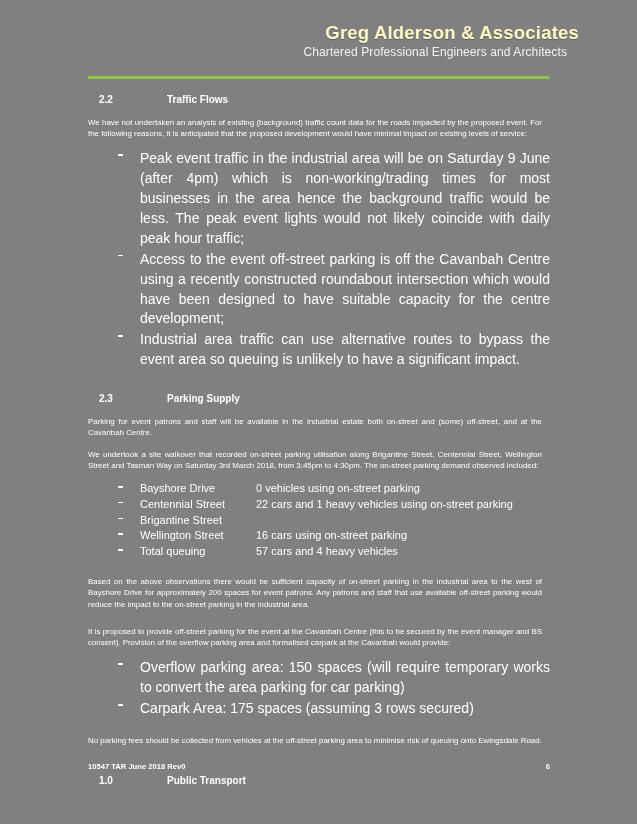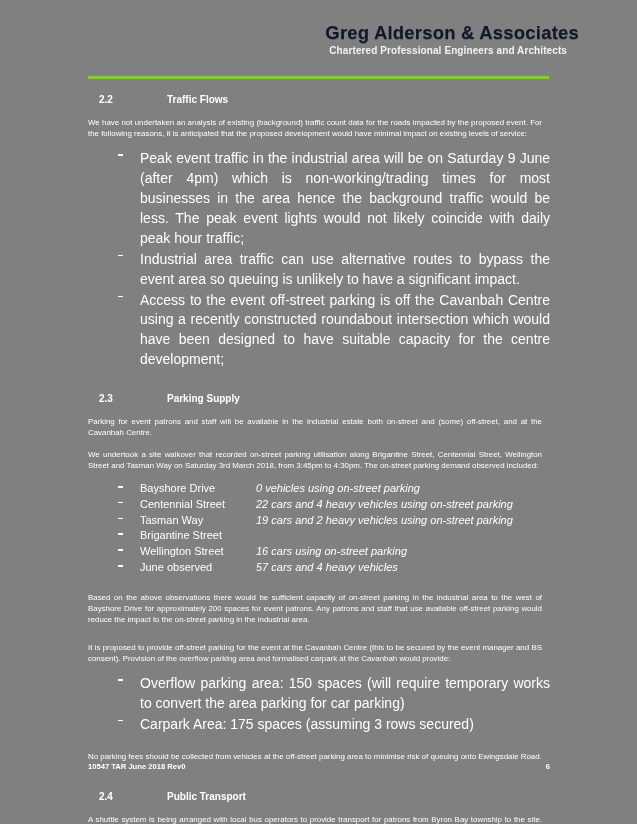--- a/index.html
+++ b/index.html
@@ -31,26 +31,26 @@
     width: 637px;
     text-align: right;
     padding-right: 58px;
     box-sizing: border-box;
   }
   .company-name {
     font-size: 18.5px;
     font-weight: bold;
     letter-spacing: 0.2px;
     line-height: 1.15;
-    color: #0f172a;
+    color: #fef9c3;
     text-shadow: 0 1px 0 rgba(0,0,0,0.25);
   }
   .company-tagline {
-    font-size: 10px;
-    font-weight: bold;
+    font-size: 12px;
+    font-weight: normal;
     letter-spacing: 0.1px;
     margin-top: 2px;
     color: #f2f2f2;
     padding-right: 12px;
   }
   .header-rule {
     position: absolute;
     left: 88px;
     top: 76px;
     width: 461px;
@@ -128,21 +128,21 @@
     left: 2px;
     top: 5px;
     width: 5px;
     height: 1.6px;
     background: #ffffff;
   }
   ul.streetlist .st-name {
     width: 116px;
     flex: 0 0 116px;
   }
-  ul.streetlist .st-val { flex: 1; font-style: italic; }
+  ul.streetlist .st-val { flex: 1; }
   .spacer-sm { height: 6px; }
   .spacer-md { height: 13px; }
   
   .footer {
     position: absolute;
     left: 88px;
     top: 762px;
     width: 462px;
     display: flex;
     justify-content: space-between;
@@ -168,56 +168,52 @@
 
     <h2 class="section">
       <span class="num">2.2</span>
       <span class="ttl">Traffic Flows</span>
     </h2>
 
     <p class="body">We have not undertaken an analysis of existing (background) traffic count data for the roads impacted by the proposed event. For the following reasons, it is anticipated that the proposed development would have minimal impact on existing levels of service:</p>
 
     <ul class="bullets">
       <li>Peak event traffic in the industrial area will be on Saturday 9 June (after 4pm) which is non-working/trading times for most businesses in the area hence the background traffic would be less. The peak event lights would not likely coincide with daily peak hour traffic;</li>
+      <li>Access to the event off-street parking is off the Cavanbah Centre using a recently constructed roundabout intersection which would have been designed to have suitable capacity for the centre development;</li>
       <li>Industrial area traffic can use alternative routes to bypass the event area so queuing is unlikely to have a significant impact.</li>
-      <li>Access to the event off-street parking is off the Cavanbah Centre using a recently constructed roundabout intersection which would have been designed to have suitable capacity for the centre development;</li>
     </ul>
 
     <div class="spacer-md"></div>
 
     <h2 class="section">
       <span class="num">2.3</span>
       <span class="ttl">Parking Supply</span>
     </h2>
 
     <p class="body">Parking for event patrons and staff will be available in the industrial estate both on-street and (some) off-street, and at the Cavanbah Centre.</p>
     <p class="body">We undertook a site walkover that recorded on-street parking utilisation along Brigantine Street, Centennial Street, Wellington Street and Tasman Way on Saturday 3rd March 2018, from 3:45pm to 4:30pm. The on-street parking demand observed included:</p>
 
     <ul class="streetlist">
       <li>
         <span class="st-name">Bayshore Drive</span>
         <span class="st-val">0 vehicles using on-street parking</span>
       </li>
       <li>
         <span class="st-name">Centennial Street</span>
-        <span class="st-val">22 cars and 4 heavy vehicles using on-street parking</span>
-      </li>
-      <li>
-        <span class="st-name">Tasman Way</span>
-        <span class="st-val">19 cars and 2 heavy vehicles using on-street parking</span>
+        <span class="st-val">22 cars and 1 heavy vehicles using on-street parking</span>
       </li>
       <li>
         <span class="st-name">Brigantine Street</span>
       </li>
       <li>
         <span class="st-name">Wellington Street</span>
         <span class="st-val">16 cars using on-street parking</span>
       </li>
       <li>
-        <span class="st-name">June observed</span>
+        <span class="st-name">Total queuing</span>
         <span class="st-val">57 cars and 4 heavy vehicles</span>
       </li>
     </ul>
 
     <div class="spacer-sm"></div>
 
     <p class="body">Based on the above observations there would be sufficient capacity of on-street parking in the industrial area to the west of Bayshore Drive for approximately 200 spaces for event patrons. Any patrons and staff that use available off-street parking would reduce the impact to the on-street parking in the industrial area.</p>
 
     <div class="spacer-sm"></div>
 
@@ -231,25 +227,24 @@
     <div class="spacer-sm"></div>
 
     <p class="body">No parking fees should be collected from vehicles at the off-street parking area to minimise risk of queuing onto Ewingsdale Road.</p>
 
     <div class="spacer-sm"></div>
 
 
     <div class="spacer-md"></div>
 
     <h2 class="section">
-      <span class="num">2.4</span>
+      <span class="num">1.0</span>
       <span class="ttl">Public Transport</span>
     </h2>
 
-    <p class="body">A shuttle system is being arranged with local bus operators to provide transport for patrons from Byron Bay township to the site. Patrons from other areas including Suffolk Park to the south will need to arrange transport by other means.</p>
 
     <div class="spacer-sm"></div>
 
 
   </div>
 
   <div class="footer">
     <span>10547 TAR June 2018 Rev0</span>
     <span class="pno">6</span>
   </div>

